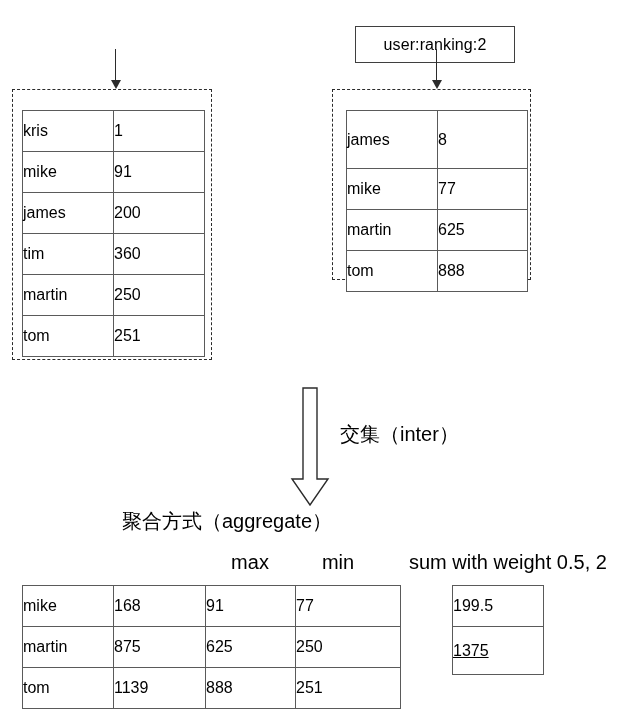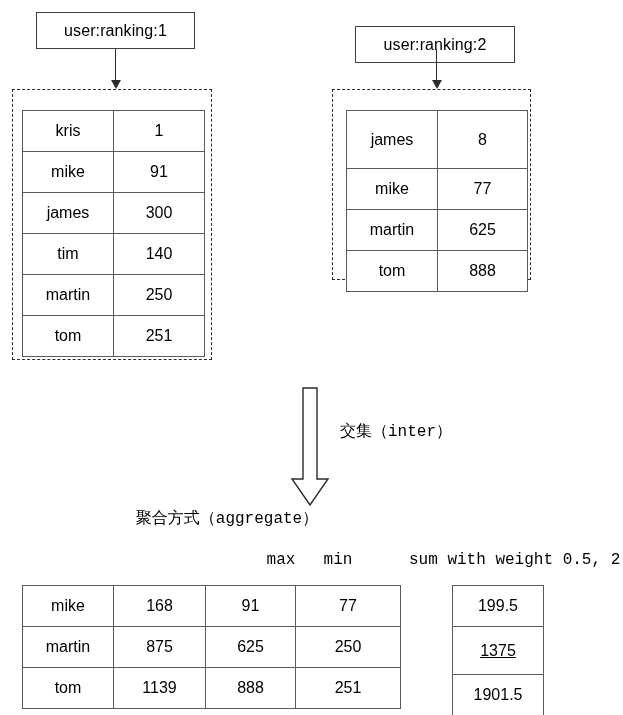--- a/index.html
+++ b/index.html
@@ -61,54 +61,50 @@
   
   .grid {
     position: absolute;
     box-sizing: border-box;
     border-collapse: collapse;
     background: #ffffff;
     table-layout: fixed;
   }
   .grid td {
     border: 1px solid #5a5a5a;
-    text-align: center;
+    text-align: left;
     vertical-align: middle;
     font-size: 16px;
     line-height: 1;
     padding: 0;
     white-space: nowrap;
   }
 
   
   .block-arrow {
     position: absolute;
   }
 
   
   .caption {
     position: absolute;
-    font-size: 16px;
+    font-size: 20px;
     line-height: 1;
     white-space: nowrap;
-    font-family: Liberation Mono, monospace;
   }
   .caption.center {
     transform: translateX(-50%);
     text-align: right;
   }
 </style>
 </head>
 <body>
 
 <div id="canvas">
 
-  <div class="key-box" style="left:36px; top:12px; width:159px; height:37px;">
-    <span>user:ranking:1</span>
-  </div>
 
   <div class="conn-line" style="left:115px; top:49px; height:32px;"></div>
   <div class="conn-head" style="left:111px; top:80px;"></div>
 
   <div class="dashed-box" style="left:12px; top:89px; width:200px; height:271px;"></div>
 
   <table class="grid" style="left:22px; top:110px; width:182px;">
     <colgroup>
         <col style="width:91px">
         <col style="width:91px">
@@ -117,25 +113,25 @@
       <tr style="height:41px;">
         <td>kris</td>
         <td>1</td>
       </tr>
       <tr style="height:41px;">
         <td>mike</td>
         <td>91</td>
       </tr>
       <tr style="height:41px;">
         <td>james</td>
-        <td>300</td>
+        <td>200</td>
       </tr>
       <tr style="height:41px;">
         <td>tim</td>
-        <td>140</td>
+        <td>360</td>
       </tr>
       <tr style="height:41px;">
         <td>martin</td>
         <td>250</td>
       </tr>
       <tr style="height:41px;">
         <td>tom</td>
         <td>251</td>
       </tr>
     </tbody>
@@ -177,21 +173,21 @@
 
   <svg class="block-arrow" style="left:288px; top:387px;" width="44" height="120" viewBox="0 0 44 120">
     <polygon points="15,1 29,1 29,92 40,92 22,118 4,92 15,92" fill="#ffffff" stroke="#2b2b2b" stroke-width="1.4" stroke-linejoin="miter"></polygon>
   </svg>
 
   <div class="caption" style="left:340px; top:424px;">交集（inter）</div>
 
   <div class="caption center" style="left:227px; top:511px;">聚合方式（aggregate）</div>
 
   <div class="caption center" style="left:158px; top:552px;margin-top:46px;">sum</div>
-  <div class="caption center" style="left:250px; top:552px;margin-left:31px;">max</div>
+  <div class="caption center" style="left:250px; top:552px;">max</div>
   <div class="caption center" style="left:338px; top:552px;">min</div>
   <div class="caption" style="left:409px; top:552px;">sum with weight 0.5, 2</div>
 
   <table class="grid" style="left:22px; top:585px; width:378px;">
     <colgroup>
       <col style="width:91px">
         <col style="width:92px">
         <col style="width:90px">
         <col style="width:105px">
     </colgroup>
@@ -221,19 +217,16 @@
     <colgroup>
         <col style="width:91px">
       </colgroup>
     <tbody>
       <tr style="height:41px;margin-left:20px;">
         <td>199.5</td>
       </tr>
       <tr style="height:48px;text-decoration:underline;">
         <td>1375</td>
       </tr>
-      <tr style="height:41px;">
-        <td>1901.5</td>
-      </tr>
     </tbody>
   </table>
 
 </div>
 
 </body></html>

